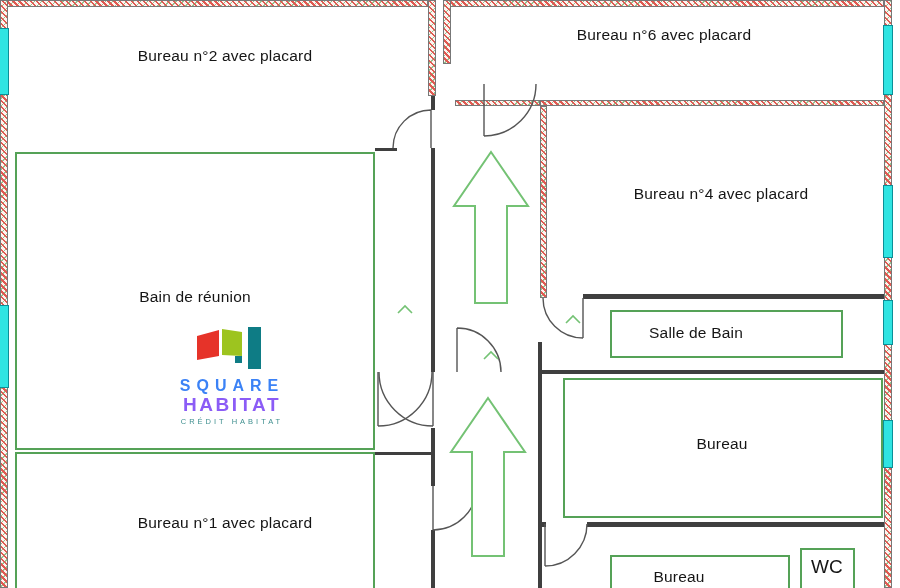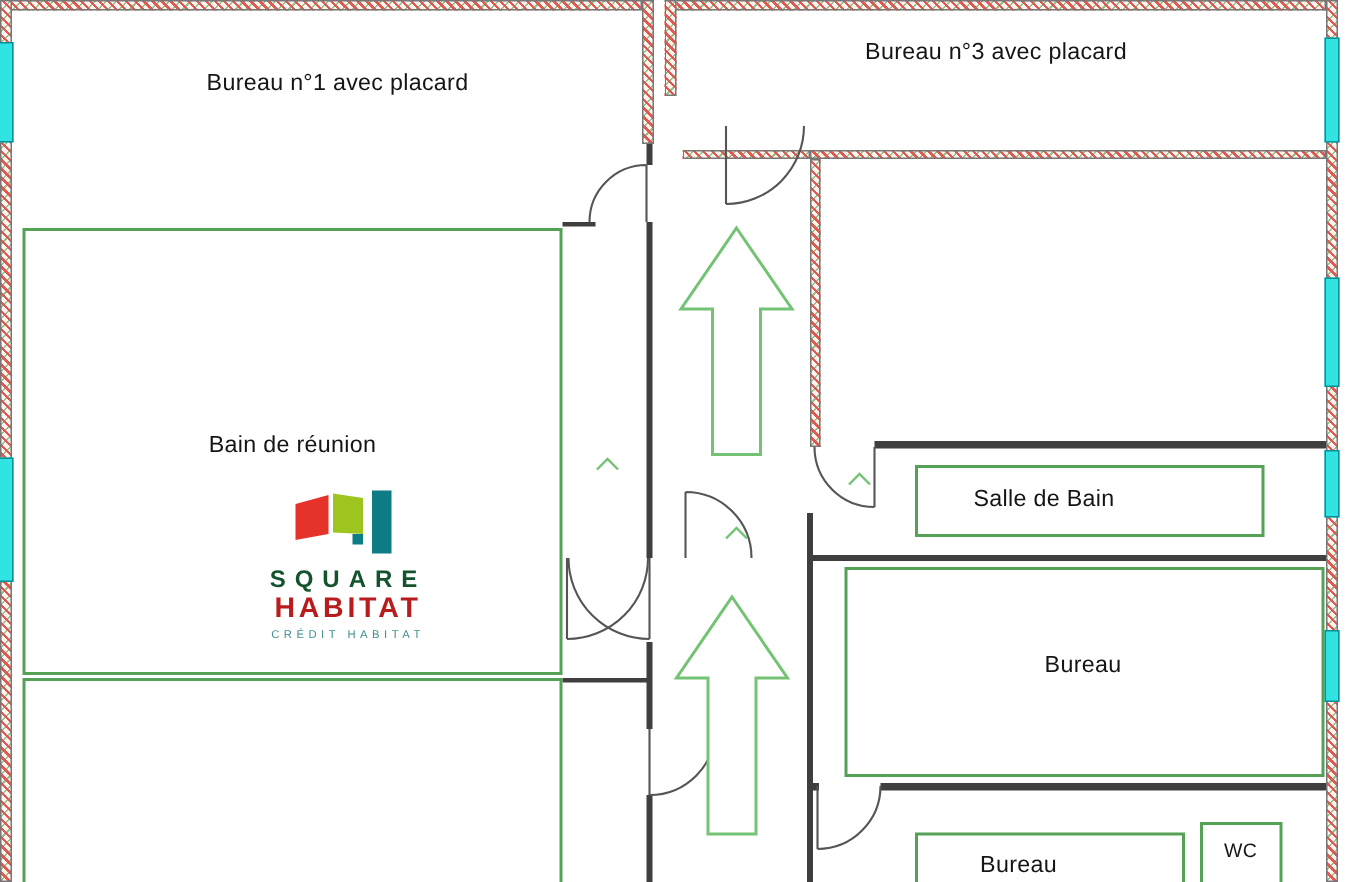--- a/index.html
+++ b/index.html
@@ -9,25 +9,25 @@
   .hatch{position:absolute;
          background:
            repeating-linear-gradient(45deg,#e05a52 0 1.6px,rgba(255,255,255,0) 1.6px 4.2px),
            repeating-linear-gradient(135deg,rgba(90,168,90,.65) 0 1px,rgba(255,255,255,0) 1px 5px),
            #fdf3ef;
          box-shadow:0 0 0 1px #777 inset;}
   .window{position:absolute;background:#2fe4e2;border:1px solid #0b8f97;box-sizing:border-box;}
   .room-box{position:absolute;border:2px solid #55a257;box-sizing:border-box;}
   .label{position:absolute;transform:translate(-50%,-50%);font-size:15.5px;color:#151515;
          white-space:nowrap;letter-spacing:.2px;}
-  .label.small{font-size:13px;}
+  .label.small{font-size:19px;}
   .overlay{position:absolute;left:0;top:0;}
   .logo{position:absolute;left:158px;top:326px;width:148px;text-align:center;line-height:1.05;}
-  .logo .brand-top{color:#14532d;font-size:16px;font-weight:600;letter-spacing:6px;margin-top:2px;}
-  .logo .brand-bottom{color:#b91c1c;font-size:19px;font-weight:800;letter-spacing:2.5px;}
+  .logo .brand-top{color:#3b82f6;font-size:16px;font-weight:600;letter-spacing:6px;margin-top:2px;}
+  .logo .brand-bottom{color:#8b5cf6;font-size:19px;font-weight:800;letter-spacing:2.5px;}
   .logo .brand-sub{color:#3f8f8f;font-size:7.5px;letter-spacing:3px;margin-top:3px;}
 </style>
 </head>
 <body>
 
 <div class="plan">
 
   <div class="hatch" style="left:0;top:0;width:428px;height:7px"></div>
   <div class="hatch" style="left:443px;top:0;width:441px;height:7px"></div>
   <div class="hatch" style="left:428px;top:0;width:8px;height:96px"></div>
@@ -79,25 +79,27 @@
       <polygon points="491,152 528,206 507,206 507,303 475,303 475,206 454,206"></polygon>
       <polygon points="488,398 525,452 504,452 504,556 472,556 472,452 451,452"></polygon>
     </g>
     <g stroke="#74c274" stroke-width="1.6" fill="none">
       <polyline points="398,313 405,306 412,313"></polyline>
       <polyline points="566,323 573,316 580,323"></polyline>
       <polyline points="484,359 491,352 498,359"></polyline>
     </g>
   </svg>
 
-  <div class="label" style="left:225px;top:56px">Bureau n°1 avec placard</div>
-  <div class="label" style="left:664px;top:35px">Bureau n°3 avec placard</div>
+  <div class="label" style="left:225px;top:56px">Bureau n°2 avec placard</div>
+  <div class="label" style="left:664px;top:35px">Bureau n°6 avec placard</div>
+  <div class="label" style="left:721px;top:194px">Bureau n°4 avec placard</div>
   <div class="label" style="left:195px;top:297px">Bain de réunion</div>
   <div class="label" style="left:696px;top:333px">Salle de Bain</div>
   <div class="label" style="left:722px;top:444px">Bureau</div>
+  <div class="label" style="left:225px;top:523px">Bureau n°1 avec placard</div>
   <div class="label" style="left:679px;top:577px">Bureau</div>
   <div class="label small" style="left:827px;top:567px">WC</div>
 
   <div class="logo">
     <svg width="76" height="46" viewBox="0 0 76 46">
       <polygon points="3,10 25,4 25,30 3,34" fill="#e63329"></polygon>
       <polygon points="28,3 48,6 48,30 28,29" fill="#9dc41f"></polygon>
       <rect x="54" y="1" width="13" height="42" fill="#0e7c85"></rect>
       <rect x="41" y="30" width="7" height="7" fill="#0e7c85"></rect>
     </svg>

